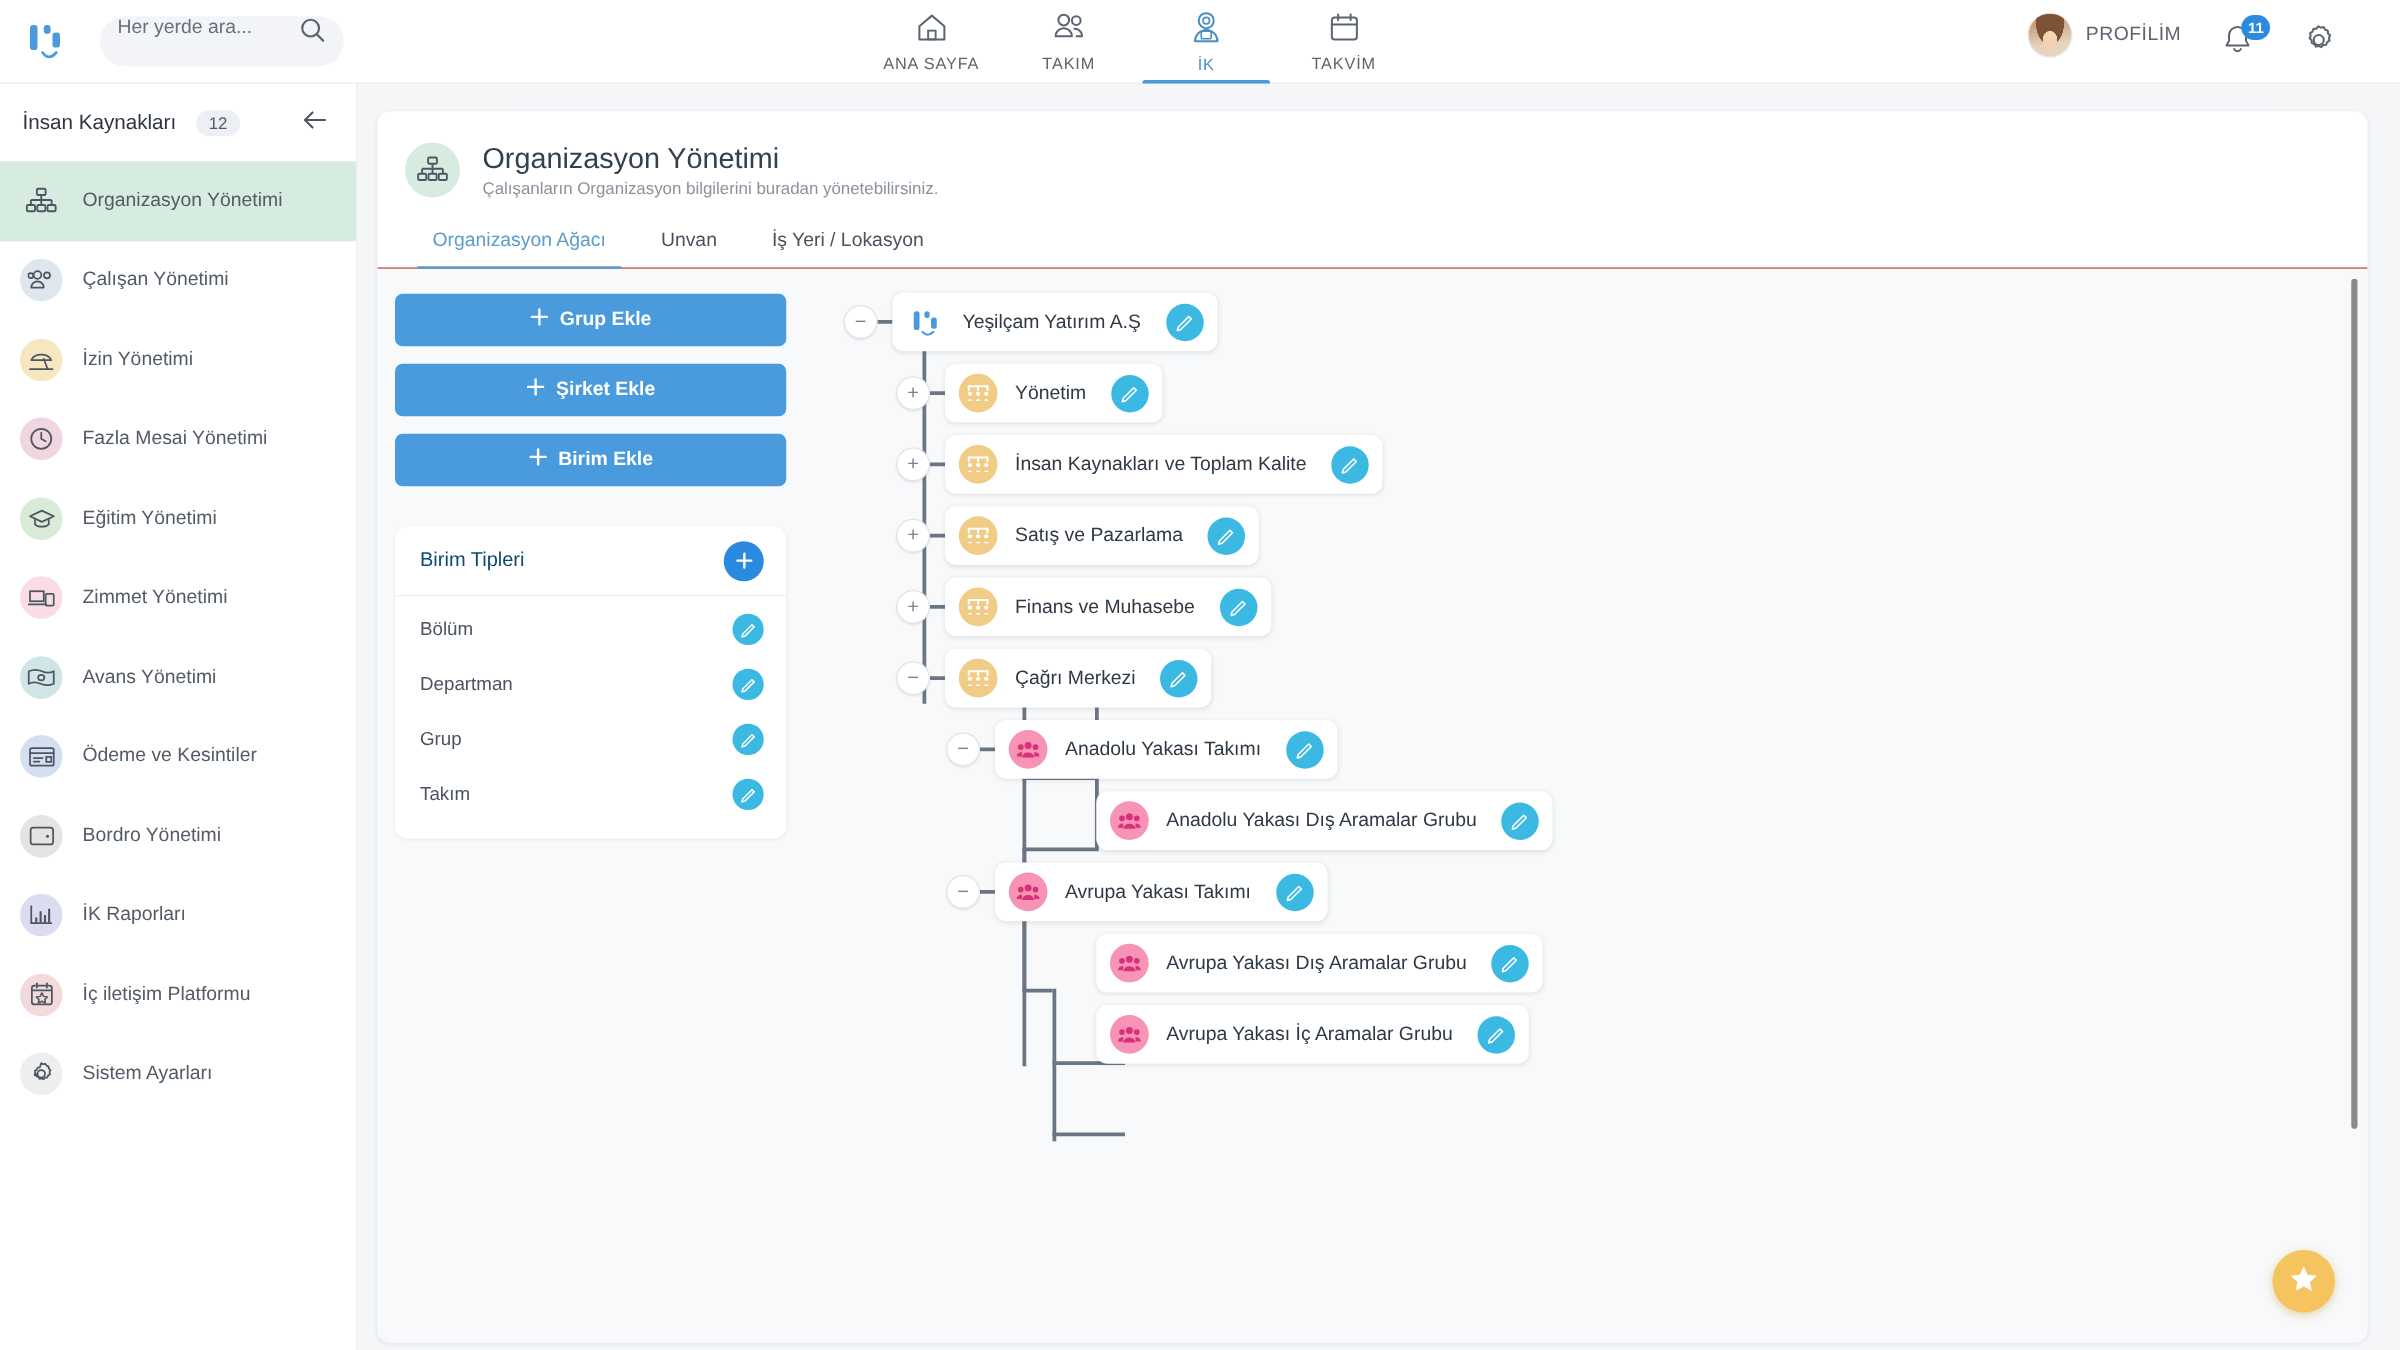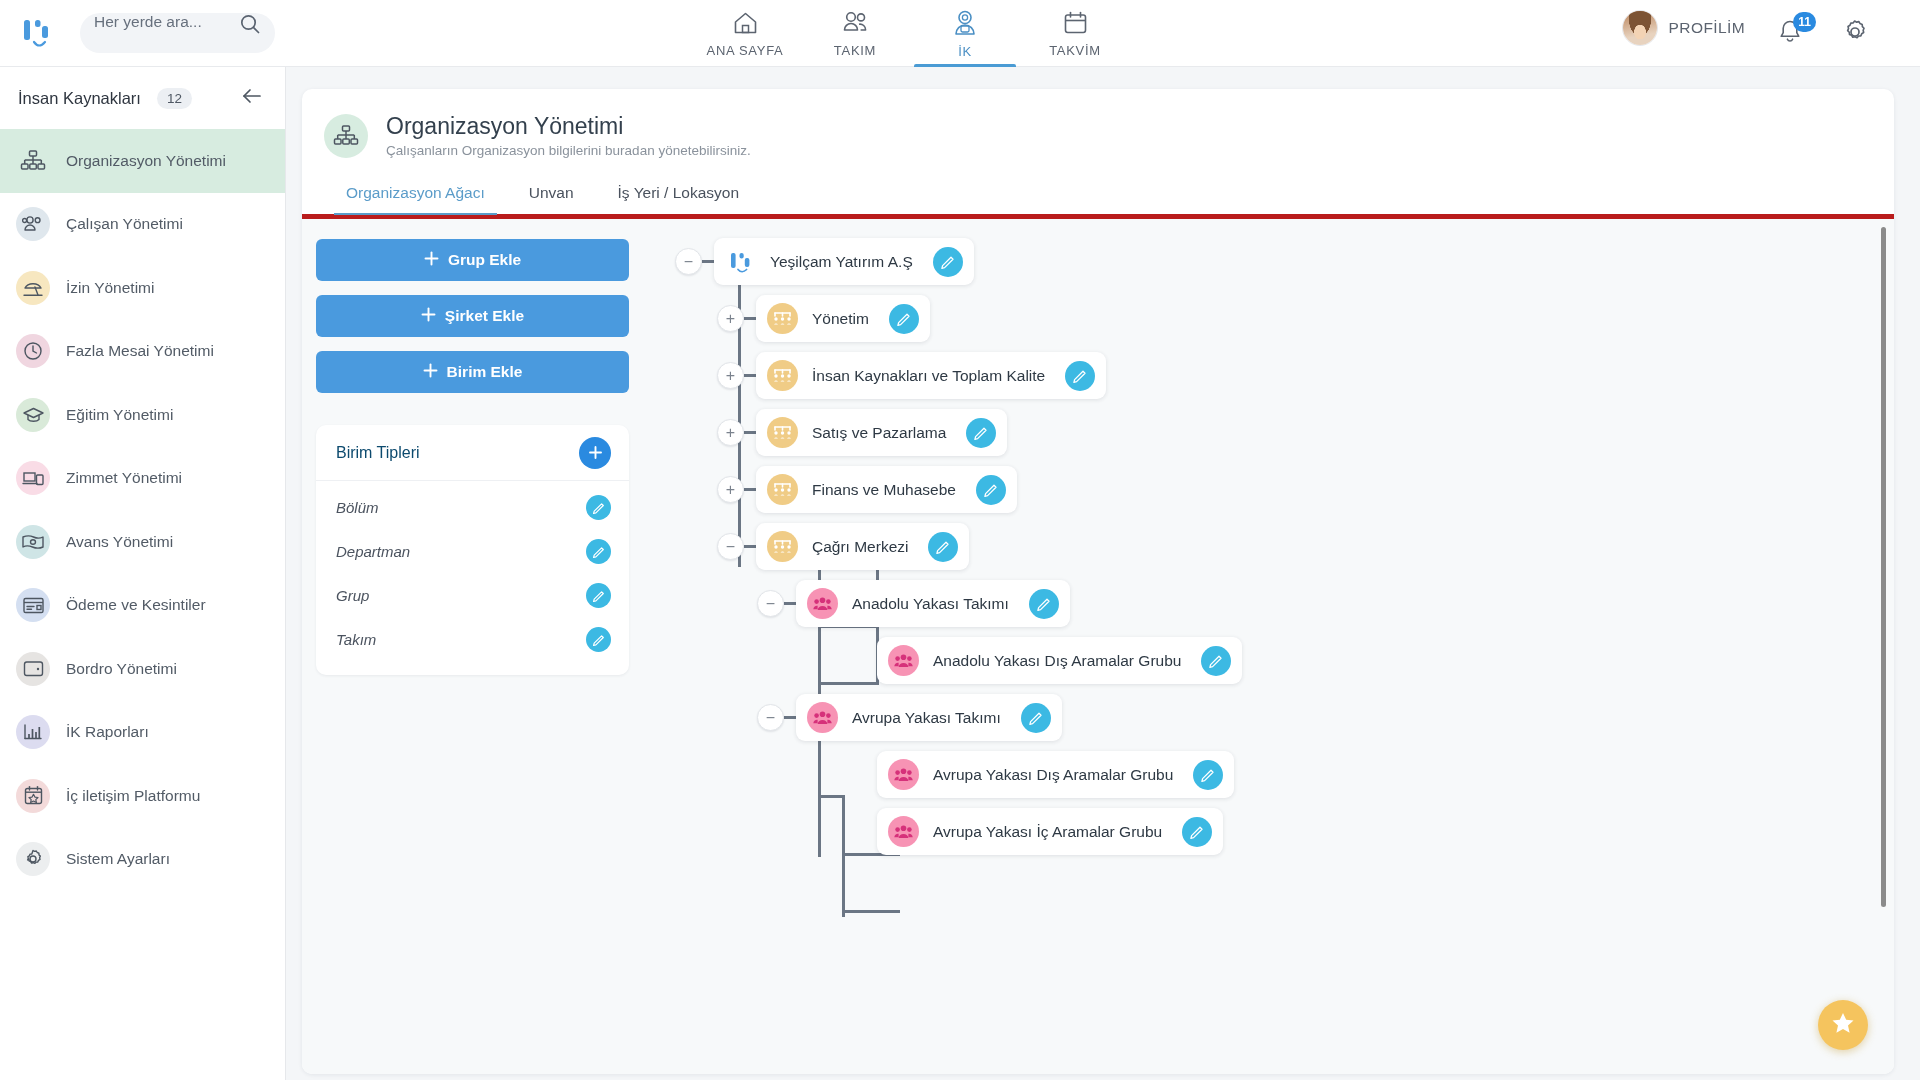--- a/index.html
+++ b/index.html
@@ -105,21 +105,21 @@
     position: relative; overflow: hidden;
   }
   .panel-head { display: flex; align-items: center; gap: 18px; padding: 24px 0 0 22px; }
   .panel-head-ico {
     width: 44px; height: 44px; border-radius: 50%; background: #d7ece0;
     display: flex; align-items: center; justify-content: center;
   }
   .panel-title { font-size: 23px; color: #33404d; font-weight: 400; }
   .panel-sub { font-size: 13.5px; color: #8a929c; margin-top: 3px; }
 
-  .tabs { display: flex; gap: 0; padding: 18px 12px 0 22px; border-bottom: 5px solid #b91c1c; }
+  .tabs { display: flex; gap: 0; padding: 18px 12px 0 22px; border-bottom: 1px solid #b91c1c; }
   .tab {
     padding: 8px 22px 12px 22px; font-size: 15.5px; color: #4a525e;
     cursor: pointer; position: relative;
   }
   .tab.active { color: #5b9cc9; }
   .tab.active::after {
     content: ""; position: absolute; left: 10px; right: 10px; bottom: -1px;
     height: 2.5px; background: #5b9cc9;
   }
 
@@ -143,21 +143,21 @@
   .card-title { font-size: 16px; font-weight: normal; color: #0c4a6e; }
   .fab-plus {
     width: 32px; height: 32px; border-radius: 50%; background: #2a8ae0;
     color: #fff; display: flex; align-items: center; justify-content: center;
     font-size: 20px; line-height: 1; cursor: pointer;
   }
   .card-row {
     height: 35px; display: flex; align-items: center; justify-content: space-between;
     padding: 0 18px 0 20px; margin-top: 9px;
   }
-  .card-row-label { font-size: 15px; color: #4b535f; font-style: italic; }
+  .card-row-label { font-size: 15px; color: #4b535f; }
   .edit-btn {
     width: 25px; height: 25px; border-radius: 50%; background: #3cb9e3;
     display: flex; align-items: center; justify-content: center; cursor: pointer;
   }
   .edit-btn.lg { width: 30px; height: 30px; }
 
   
   .tree-wrap { flex: 1; position: relative; padding: 8px 0 0 0; overflow: hidden; }
   .tree { position: relative; }
   .node-row { display: flex; align-items: center; position: relative; height: 57px; }

